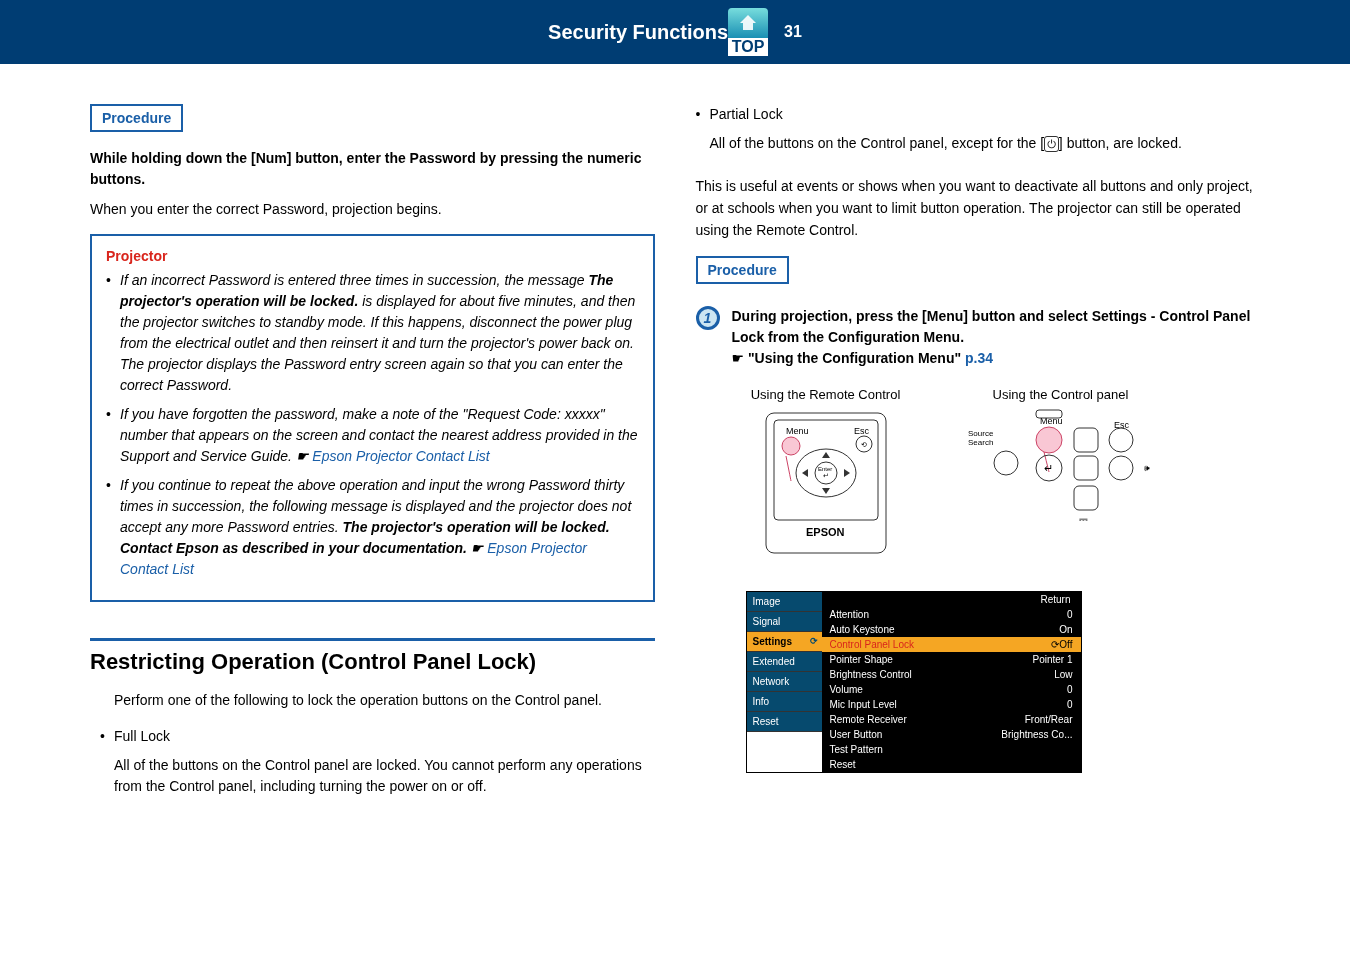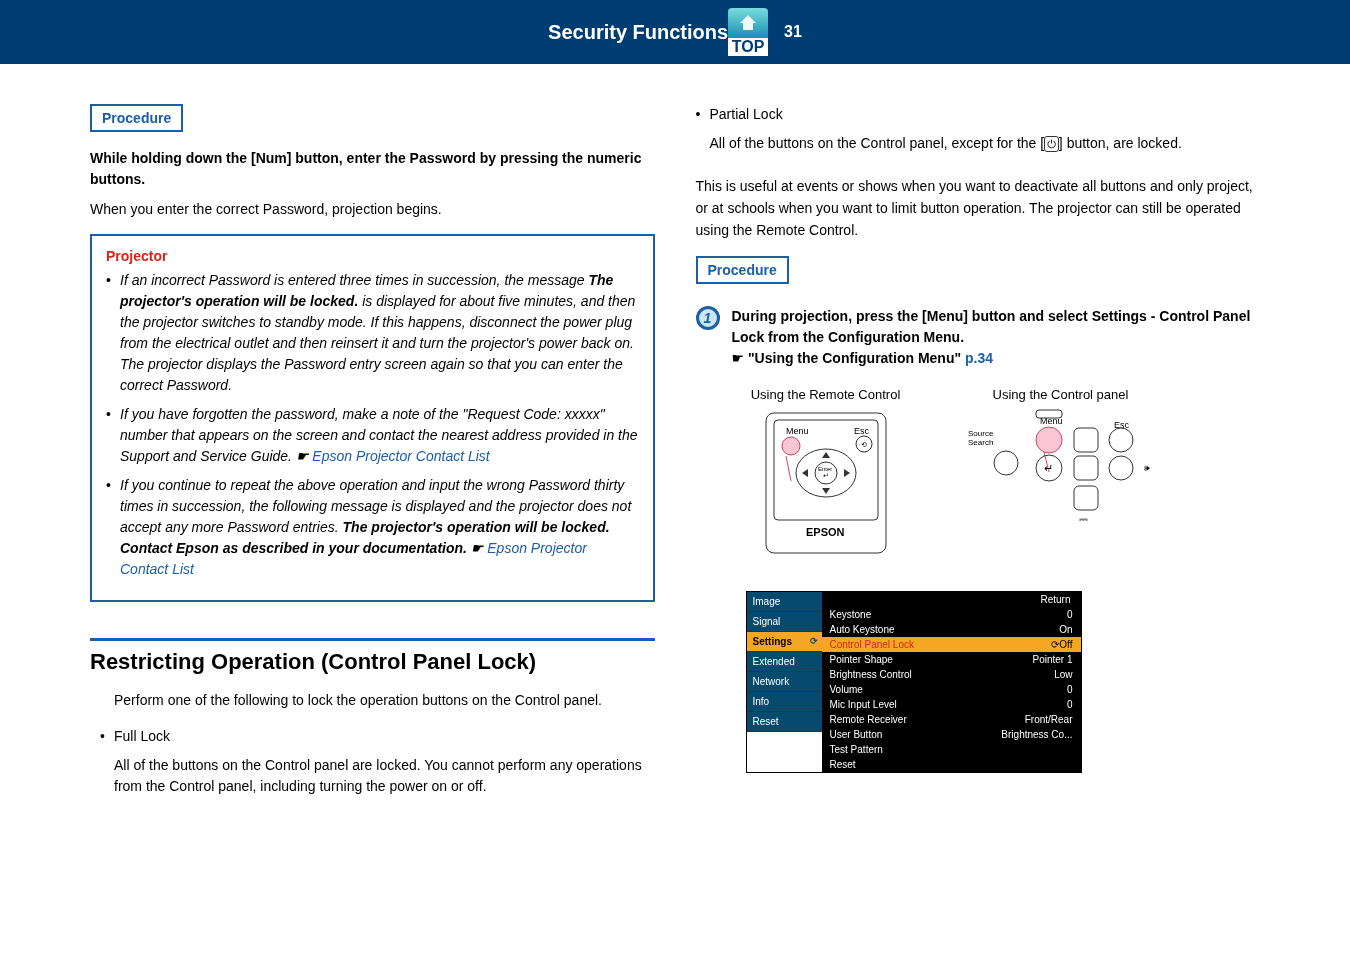--- a/index.html
+++ b/index.html
@@ -176,21 +176,21 @@
           <div>Signal</div>
           <div class="sel">Settings</div>
           <div>Extended</div>
           <div>Network</div>
           <div>Info</div>
           <div>Reset</div>
         </div>
         <div class="menu-right">
           <div class="ret">Return</div>
           <div class="row">
-              <span>Keystone</span>
+              <span>Attention</span>
               <span>0</span>
             </div>
           <div class="row">
               <span>Auto Keystone</span>
               <span>On</span>
             </div>
           <div class="row hl">
               <span class="orange" style="color:#d9251c">Control Panel Lock</span>
               <span>⟳Off</span>
             </div>

